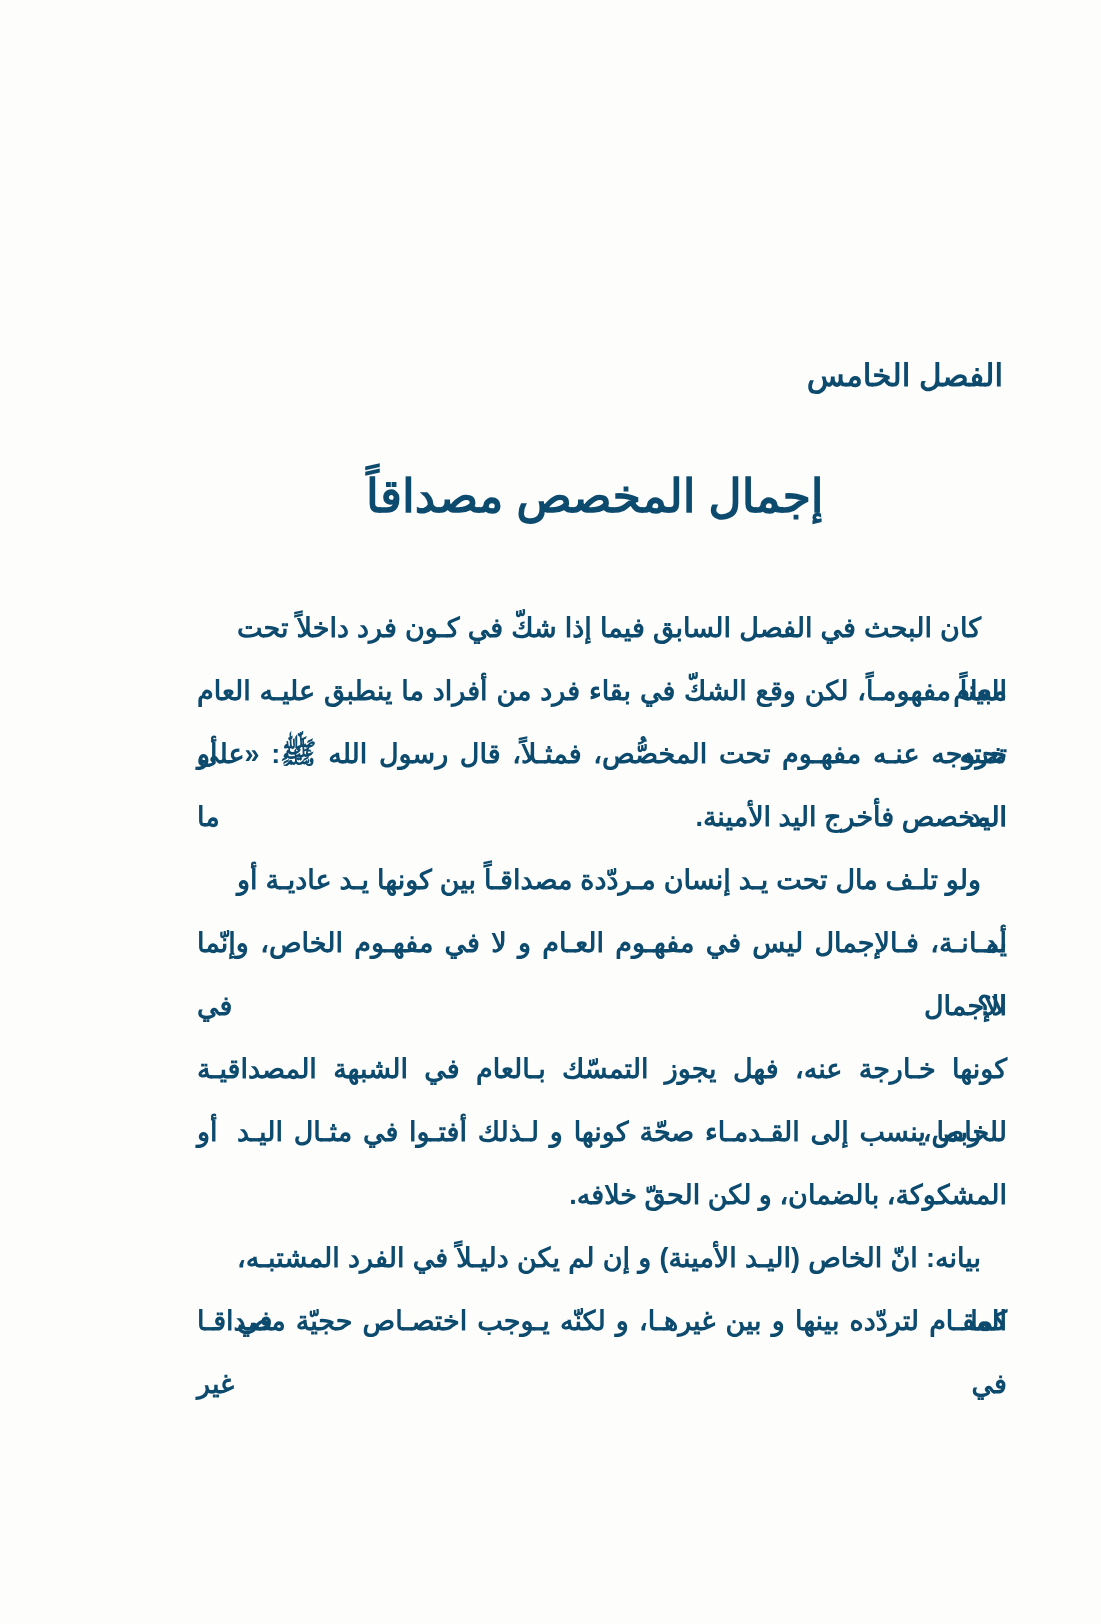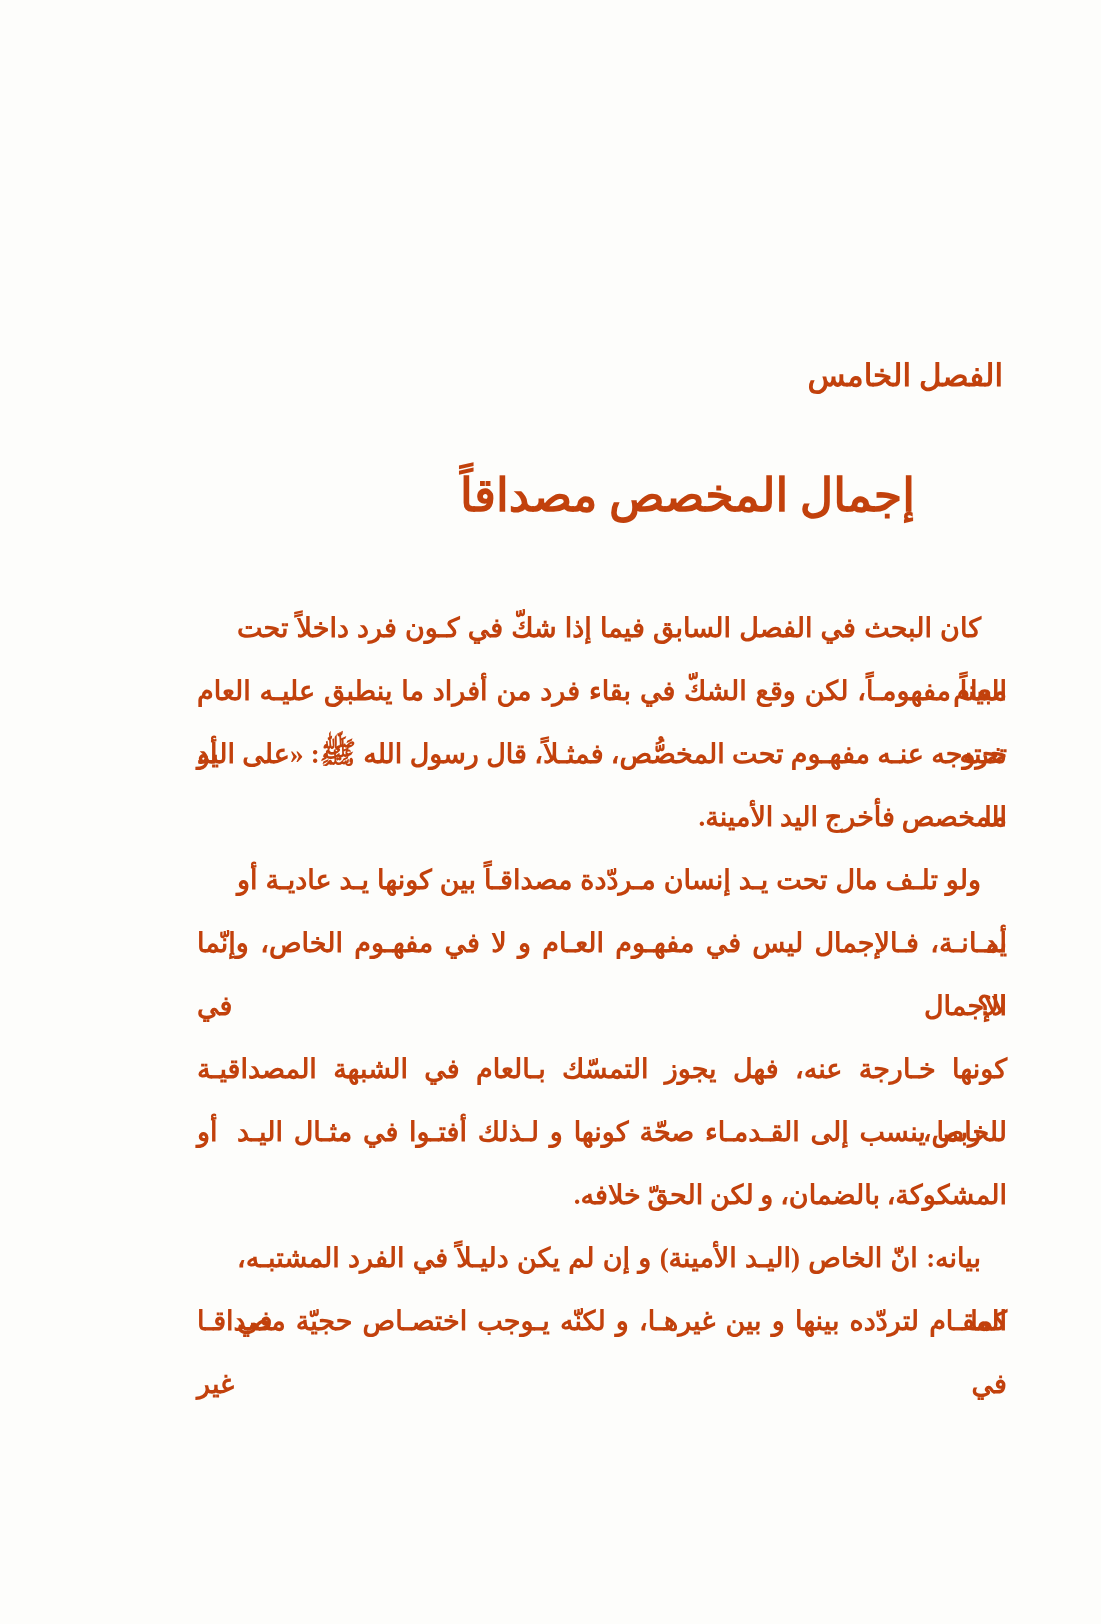--- a/index.html
+++ b/index.html
@@ -9,40 +9,40 @@
   body {
     width: 1101px;
     height: 1624px;
     background: #fdfdfb;
   }
   .page {
     position: relative;
     width: 1000px;
     height: 1624px;
     background: #fdfdfb;
-    color: #c2410c;
+    color: #0c4a6e;
     direction: rtl;
-    font-family: Liberation Serif, serif;
+    font-family: Liberation Sans, sans-serif;
     overflow: hidden;
   }
   .chapter-header {
     position: absolute;
     top: 354px;
     right: 98px;
     font-size: 31px;
     font-weight: bold;
     line-height: 44px;
   }
   .page-title {
     position: absolute;
     top: 456px;
     left: 95px;
     right: 92px;
     padding-left: 170px;
-    text-align: center;
+    text-align: left;
     font-size: 46px;
     font-weight: bold;
     line-height: 80px;
   }
   .body-text {
     position: absolute;
     top: 597px;
     left: 96px;
     right: 94px;
   }

